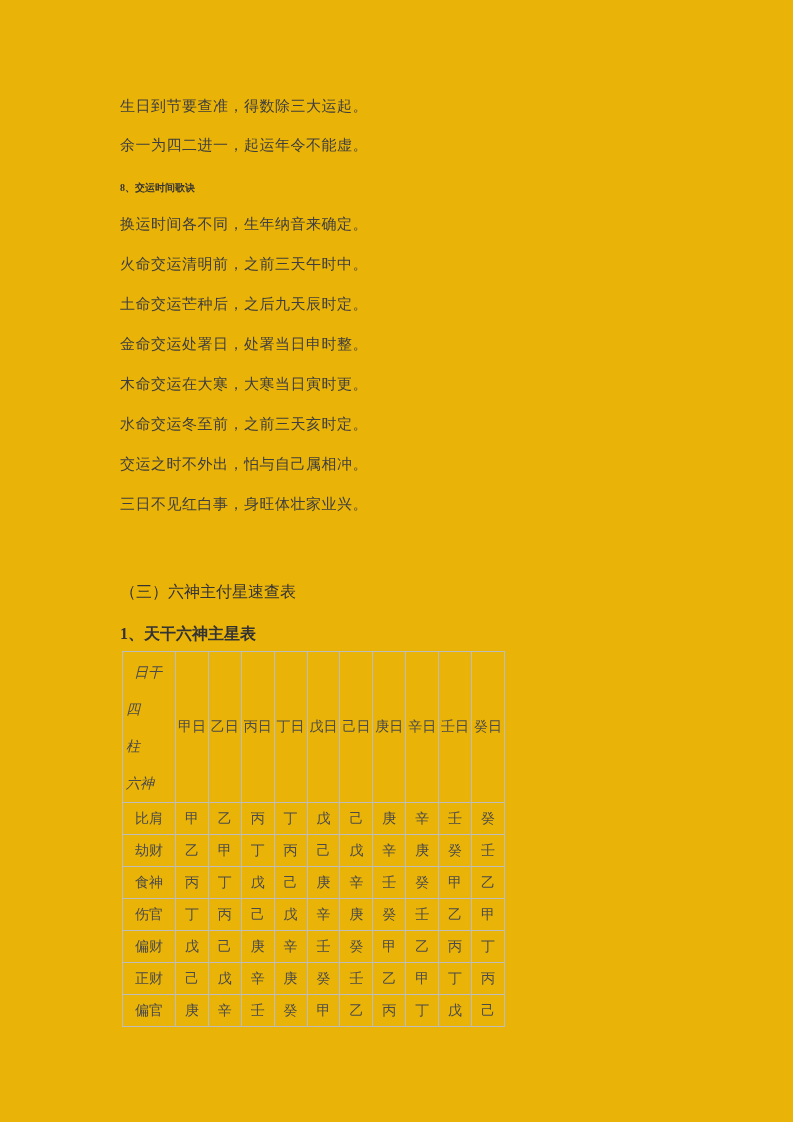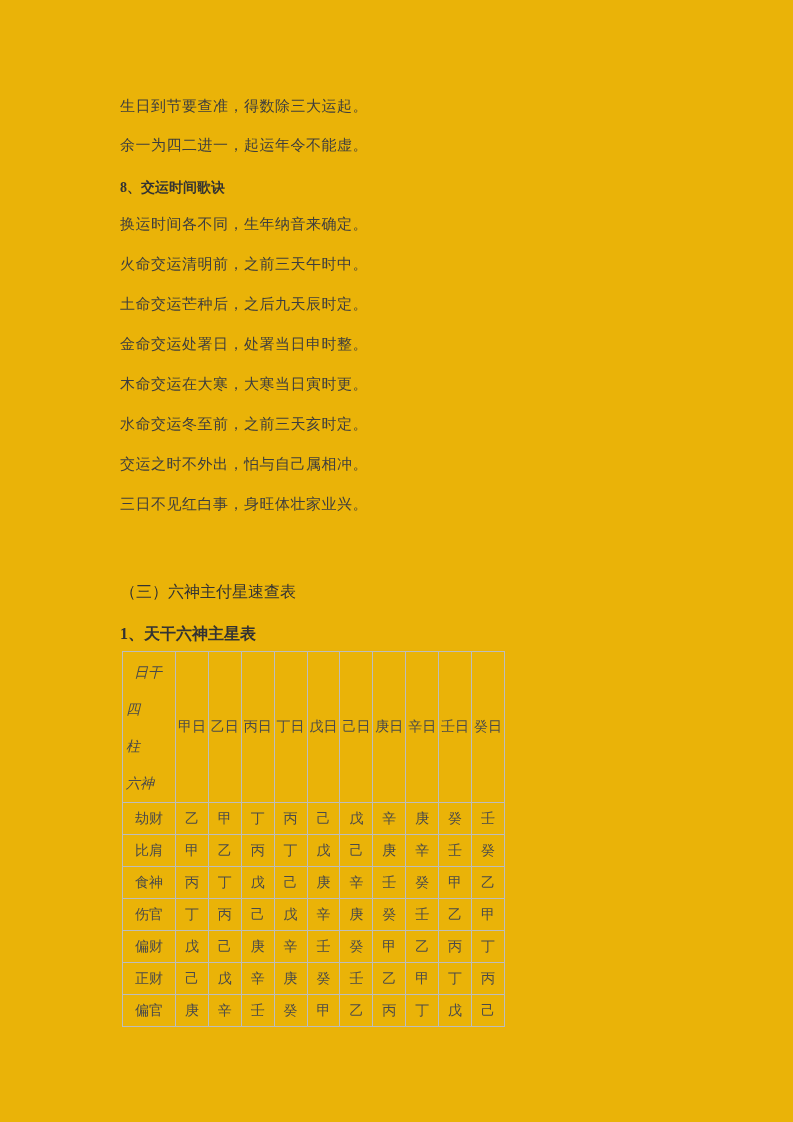--- a/index.html
+++ b/index.html
@@ -15,21 +15,21 @@
   p.doc-line{
     margin:0;
     font-size:15px;
     line-height:16px;
     letter-spacing:0.5px;
     color:#3e3e3e;
   }
   p.doc-line + p.doc-line{margin-top:23px;}
   h2.sub-heading{
     margin:26px 0 0 0;
-    font-size:14px;
+    font-size:10px;
     line-height:17px;
     font-weight:bold;
     color:#333333;
   }
   .poem{margin-top:20px;}
   .poem p.doc-line{margin:0;}
   .poem p.doc-line + p.doc-line{margin-top:24px;}
   h2.section-heading{
     margin:71px 0 0 0;
     font-size:16px;
@@ -129,44 +129,44 @@
             <td>丙日</td>
             <td>丁日</td>
             <td>戊日</td>
             <td>己日</td>
             <td>庚日</td>
             <td>辛日</td>
             <td>壬日</td>
             <td>癸日</td>
           </tr>
           <tr class="body-row">
+            <td>比肩</td>
+            <td>甲</td>
+            <td>乙</td>
+            <td>丙</td>
+            <td>丁</td>
+            <td>戊</td>
+            <td>己</td>
+            <td>庚</td>
+            <td>辛</td>
+            <td>壬</td>
+            <td>癸</td>
+          </tr>
+          <tr class="body-row">
             <td>劫财</td>
             <td>乙</td>
             <td>甲</td>
             <td>丁</td>
             <td>丙</td>
             <td>己</td>
             <td>戊</td>
             <td>辛</td>
             <td>庚</td>
             <td>癸</td>
             <td>壬</td>
-          </tr>
-          <tr class="body-row">
-            <td>比肩</td>
-            <td>甲</td>
-            <td>乙</td>
-            <td>丙</td>
-            <td>丁</td>
-            <td>戊</td>
-            <td>己</td>
-            <td>庚</td>
-            <td>辛</td>
-            <td>壬</td>
-            <td>癸</td>
           </tr>
           <tr class="body-row">
             <td>食神</td>
             <td>丙</td>
             <td>丁</td>
             <td>戊</td>
             <td>己</td>
             <td>庚</td>
             <td>辛</td>
             <td>壬</td>

